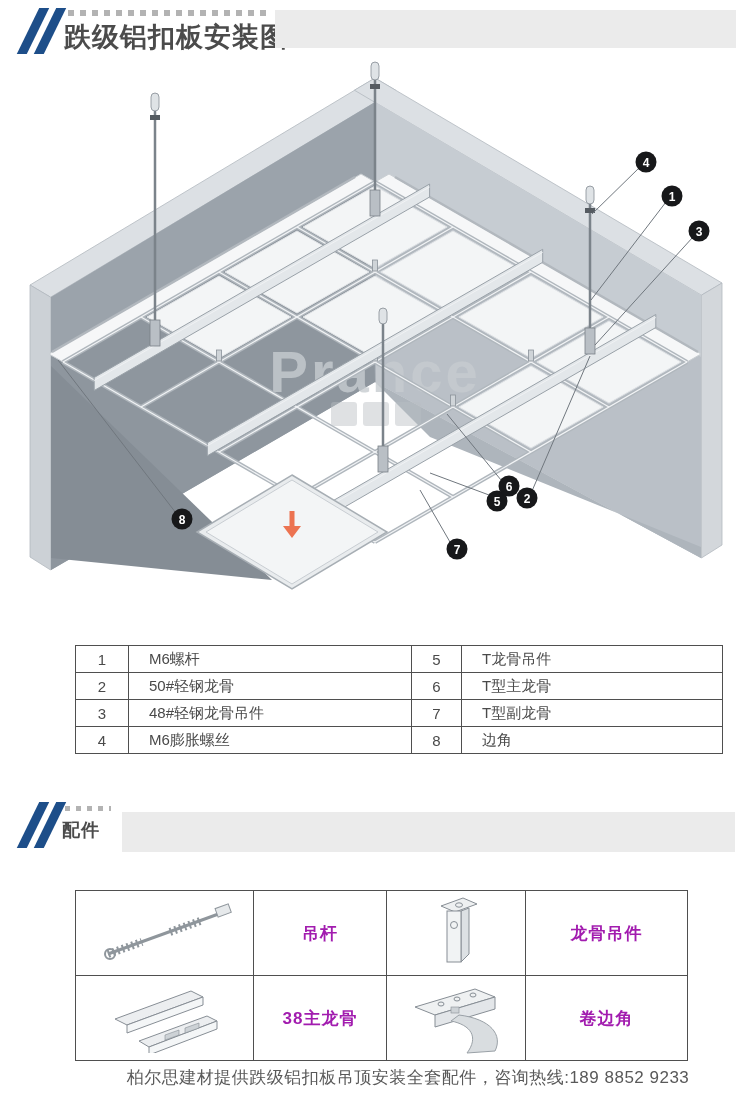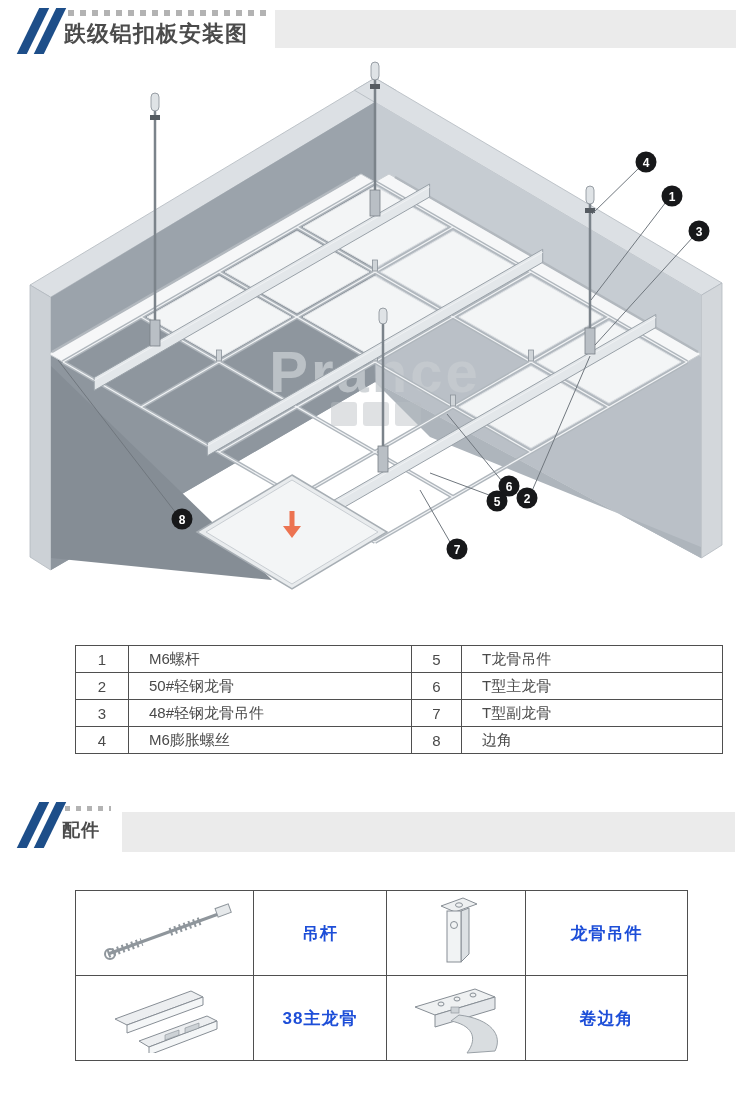--- a/index.html
+++ b/index.html
@@ -16,36 +16,36 @@
   table.parts td{border:1px solid #4f4f4f;height:24px;font-size:15px;color:#4a4a4a;
                  white-space:nowrap;overflow:hidden;}
   td.num{width:50px;text-align:center;}
   td.desc1{width:261px;padding-left:20px;margin-top:42px;}
   td.num2{width:47px;text-align:center;}
   td.desc2{width:239px;padding-left:20px;}
   
   table.acc{position:absolute;left:75px;top:890px;border-collapse:collapse;table-layout:fixed;}
   table.acc td{border:1px solid #4f4f4f;height:82px;text-align:center;vertical-align:middle;}
   td.acc-img1{width:175px;} td.acc-lab1{width:130px;} td.acc-img2{width:136px;} td.acc-lab2{width:159px;}
-  .acc-label{font-size:17px;font-weight:bold;color:#1d4ed8;letter-spacing:1px;}
+  .acc-label{font-size:17px;font-weight:bold;color:#a21caf;letter-spacing:1px;}
   
   .footer{position:absolute;left:0;right:0;top:1066px;text-align:center;padding-left:66px;
           font-size:17px;color:#595959;letter-spacing:0.5px;}
   svg text.callout-num{font-family:"Liberation Sans","DejaVu Sans",sans-serif;font-size:12px;font-weight:bold;fill:#ffffff;}
   svg text.wm{font-family:"Liberation Sans","DejaVu Sans",sans-serif;font-weight:bold;font-size:58px;fill:#c7ccd0;letter-spacing:3px;opacity:.8;}
 </style>
 </head>
 <body>
 
 <div class="page">
 
   <div class="slash" style="left:28px;top:8px;"></div>
   <div class="slash" style="left:45px;top:8px;"></div>
   <div class="dots" style="left:68px;top:10px;width:198px;"></div>
-  <div class="h-title" style="left:64px;top:19px;font-size:22px;">跌级铝扣板安装图</div>
+  <div class="h-title" style="left:64px;top:19px;font-size:27px;">跌级铝扣板安装图</div>
   <div class="graybar" style="left:275px;top:10px;width:461px;height:38px;"></div>
 
   <svg width="750" height="640" viewBox="0 0 750 640" style="position:absolute;left:0;top:0;">
 
     <g>
       <polygon points="375,78 30,285 50.6,297.2 395.6,90.2" fill="#dce0e4" stroke="#b3b9bf" stroke-width="0.8"></polygon>
       <polygon points="375,78 722,283 701.4,295.2 354.4,90.2" fill="#dce0e4" stroke="#b3b9bf" stroke-width="0.8"></polygon>
       <polygon points="30,285 50.6,297.2 50.6,570 30,557" fill="#ccd1d6" stroke="#b3b9bf" stroke-width="0.8"></polygon>
       <polygon points="722,283 701.4,295.2 701.4,558 722,545" fill="#d3d7db" stroke="#b3b9bf" stroke-width="0.8"></polygon>
       <polygon points="375,102 51,297 51,570 375,382" fill="#9ba3ab"></polygon>
@@ -292,14 +292,15 @@
           <polygon points="34,38 94,20 94,32 34,50" fill="#e3e6e9" stroke="#878e95"></polygon>
           <path d="M58,38 C90,42 102,58 94,74 L66,76 C78,60 70,48 50,44 Z" fill="#d9dde0" stroke="#9aa1a7"></path>
           <rect x="50" y="30" width="8" height="6" fill="#cdd2d6" stroke="#878e95" stroke-width="0.6"></rect>
         </svg>
       </td>
       <td><span class="acc-label">卷边角</span></td>
     </tr>
   </tbody>
     </table>
 
+  <div class="footer">柏尔思建材提供跌级铝扣板吊顶安装全套配件，咨询热线:189 8852 9233</div>
 
 </div>
 
 </body></html>

